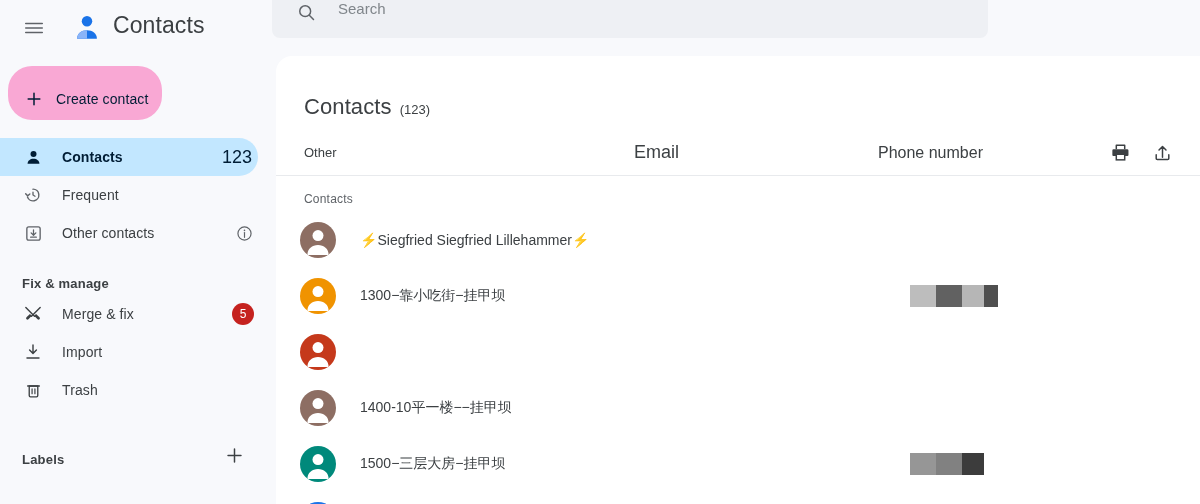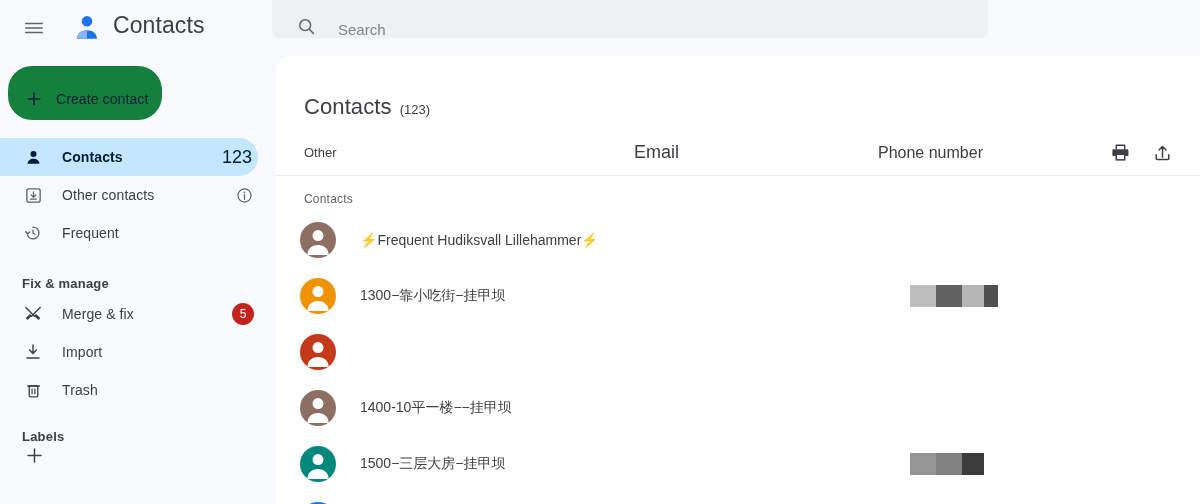--- a/index.html
+++ b/index.html
@@ -37,21 +37,21 @@
 
   
   .searchbar {
     position: absolute; left: 272px; top: -24px;
     width: 716px; height: 62px;
     background: #eef0f4;
     border-radius: 0 0 8px 8px;
     display: flex; align-items: flex-end;
     cursor: text;
   }
-  .searchbar .inner { display:flex; align-items:flex-end; height: 38px; width: 100%; }
+  .searchbar .inner { display:flex; align-items:flex-start; height: 38px; width: 100%; }
   .search-icon {
     width: 24px; height: 24px; margin-left: 22px; margin-right: 20px;
     display:flex; align-items:center; justify-content:center; flex: 0 0 auto;
   }
   .search-input {
     border: none; outline: none; background: transparent;
     font-family: "Liberation Sans", sans-serif;
     font-size: 15px; color: #3c4043; width: 560px; padding: 0;
   }
   .search-input::placeholder { color: #80868b; }
@@ -59,21 +59,21 @@
   
   .sidebar {
     position: absolute; left: 0; top: 56px;
     width: 272px; height: 448px;
     background: #f8f9fc;
     padding-top: 10px;
   }
   .create-btn {
     margin: 0 0 0 8px;
     width: 154px; height: 54px;
-    background: #15803d; color: #001d35;
+    background: #f9a8d4; color: #001d35;
     border: none; border-radius: 24px;
     display: flex; align-items: center;
     font-family: "Liberation Sans", sans-serif;
     font-size: 14px; cursor: pointer;
     padding: 12px 18px 0 16px;
   }
   .create-btn .plus { width: 22px; height: 22px; margin-right: 12px; display:flex; align-items:center; justify-content:center;}
   .create-label { white-space: nowrap; font-size: 14px; letter-spacing:.1px;}
 
   .nav { margin-top: 18px; }
@@ -95,22 +95,22 @@
     min-width: 22px; height: 22px; border-radius: 11px;
     font-size: 12px; display: flex; align-items: center; justify-content: center;
     margin-right: 4px; padding: 0 6px;
   }
   .section-head {
     margin: 24px 0 4px 22px;
     font-size: 13px; color: #3c4043; font-weight: bold; letter-spacing: .2px;
   }
   .labels-row {
     margin-top: 20px; height: 38px;
-    display: flex; align-items: flex-start;
-    padding-left: 22px; padding-right: 26px; flex-direction: column;
+    display: flex; align-items: flex-end;
+    padding-left: 22px; padding-right: 26px;
   }
   .labels-row .lbl { flex: 1 1 auto; font-size: 13px; color: #3c4043; font-weight: bold; letter-spacing:.2px;}
   .labels-row .addbtn { width: 24px; height: 24px; display:flex;align-items:center;justify-content:center;cursor:pointer;}
 
   
   .main-card {
     position: absolute; left: 276px; top: 56px;
     width: 924px; height: 448px;
     background: #ffffff;
     border-radius: 16px 0 0 0;
@@ -217,46 +217,46 @@
             <circle cx="12" cy="7.5" r="3.8" fill="#001d35"></circle>
             <path d="M4.5 20c0-4 3.4-6.5 7.5-6.5s7.5 2.5 7.5 6.5z" fill="#001d35"></path>
           </svg>
         </span>
         <span class="lbl">Contacts</span>
         <span class="count">123</span>
       </div>
 
       <div class="nav-item">
         <span class="ico">
+          <svg width="20" height="20" viewBox="0 0 24 24" aria-hidden="true">
+            <path d="M12 5a7 7 0 1 1-6.6 9.3" fill="none" stroke="#5f6368" stroke-width="1.7" stroke-linecap="round"></path>
+            <path d="M3.2 10.4l2.3 2.6 2.7-2.2" fill="none" stroke="#5f6368" stroke-width="1.7" stroke-linecap="round" stroke-linejoin="round"></path>
+            <path d="M12 8.6V12l2.4 1.5" fill="none" stroke="#5f6368" stroke-width="1.6" stroke-linecap="round"></path>
+          </svg>
+        </span>
+        <span class="lbl">Frequent</span>
+      </div>
+
+      <div class="nav-item">
+        <span class="ico">
           <svg width="19" height="19" viewBox="0 0 24 24" aria-hidden="true">
             <rect x="3.6" y="3.6" width="16.8" height="16.8" rx="2.4" fill="none" stroke="#5f6368" stroke-width="1.7"></rect>
             <path d="M12 7.4v6.4M9 11.2l3 3 3-3M8.4 16.6h7.2" fill="none" stroke="#5f6368" stroke-width="1.6" stroke-linecap="round" stroke-linejoin="round"></path>
           </svg>
         </span>
         <span class="lbl">Other contacts</span>
         <span class="info-ico">
           <svg width="19" height="19" viewBox="0 0 24 24" aria-hidden="true">
             <circle cx="12" cy="12" r="8.3" fill="none" stroke="#5f6368" stroke-width="1.5"></circle>
             <circle cx="12" cy="8.1" r="1" fill="#5f6368"></circle>
             <path d="M12 10.8v6" stroke="#5f6368" stroke-width="1.5" stroke-linecap="round"></path>
           </svg>
         </span>
       </div>
 
-      <div class="nav-item">
-        <span class="ico">
-          <svg width="20" height="20" viewBox="0 0 24 24" aria-hidden="true">
-            <path d="M12 5a7 7 0 1 1-6.6 9.3" fill="none" stroke="#5f6368" stroke-width="1.7" stroke-linecap="round"></path>
-            <path d="M3.2 10.4l2.3 2.6 2.7-2.2" fill="none" stroke="#5f6368" stroke-width="1.7" stroke-linecap="round" stroke-linejoin="round"></path>
-            <path d="M12 8.6V12l2.4 1.5" fill="none" stroke="#5f6368" stroke-width="1.6" stroke-linecap="round"></path>
-          </svg>
-        </span>
-        <span class="lbl">Frequent</span>
-      </div>
-
       <div class="section-head">Fix &amp; manage</div>
 
       <div class="nav-item">
         <span class="ico">
           <svg width="20" height="20" viewBox="0 0 24 24" aria-hidden="true">
             <path d="M3.4 4.2l10.4 10.4M20.6 4.2L10.2 14.6" stroke="#3c4043" stroke-width="1.7" stroke-linecap="round"></path>
             <path d="M13.4 14.2l4.1 4.1a1.6 1.6 0 0 0 2.3-2.3l-4.1-4.1z" fill="#3c4043"></path>
             <path d="M10.6 14.2l-4.1 4.1a1.6 1.6 0 0 1-2.3-2.3l4.1-4.1z" fill="#3c4043"></path>
           </svg>
         </span>
@@ -328,21 +328,21 @@
     <div class="group-label">Contacts</div>
 
     <div id="rows">
         <div class="row">
           <div class="avatar" style="background: rgb(141, 110, 99);">
             <svg width="36" height="36" viewBox="0 0 36 36" aria-hidden="true">
               <circle cx="18" cy="13.6" r="5.5" fill="#ffffff"></circle>
               <path d="M7.4 33c0-6.1 4.7-9.9 10.6-9.9S28.6 26.9 28.6 33z" fill="#ffffff"></path>
             </svg>
           </div>
-          <div class="row-name">⚡Frequent Hudiksvall Lillehammer⚡</div>
+          <div class="row-name">⚡Siegfried Siegfried Lillehammer⚡</div>
           <div class="row-email"></div>
           <div class="row-phone"></div>
         </div>
         <div class="row">
           <div class="avatar" style="background: rgb(240, 147, 0);">
             <svg width="36" height="36" viewBox="0 0 36 36" aria-hidden="true">
               <circle cx="18" cy="13.6" r="5.5" fill="#ffffff"></circle>
               <path d="M7.4 33c0-6.1 4.7-9.9 10.6-9.9S28.6 26.9 28.6 33z" fill="#ffffff"></path>
             </svg>
           </div>

